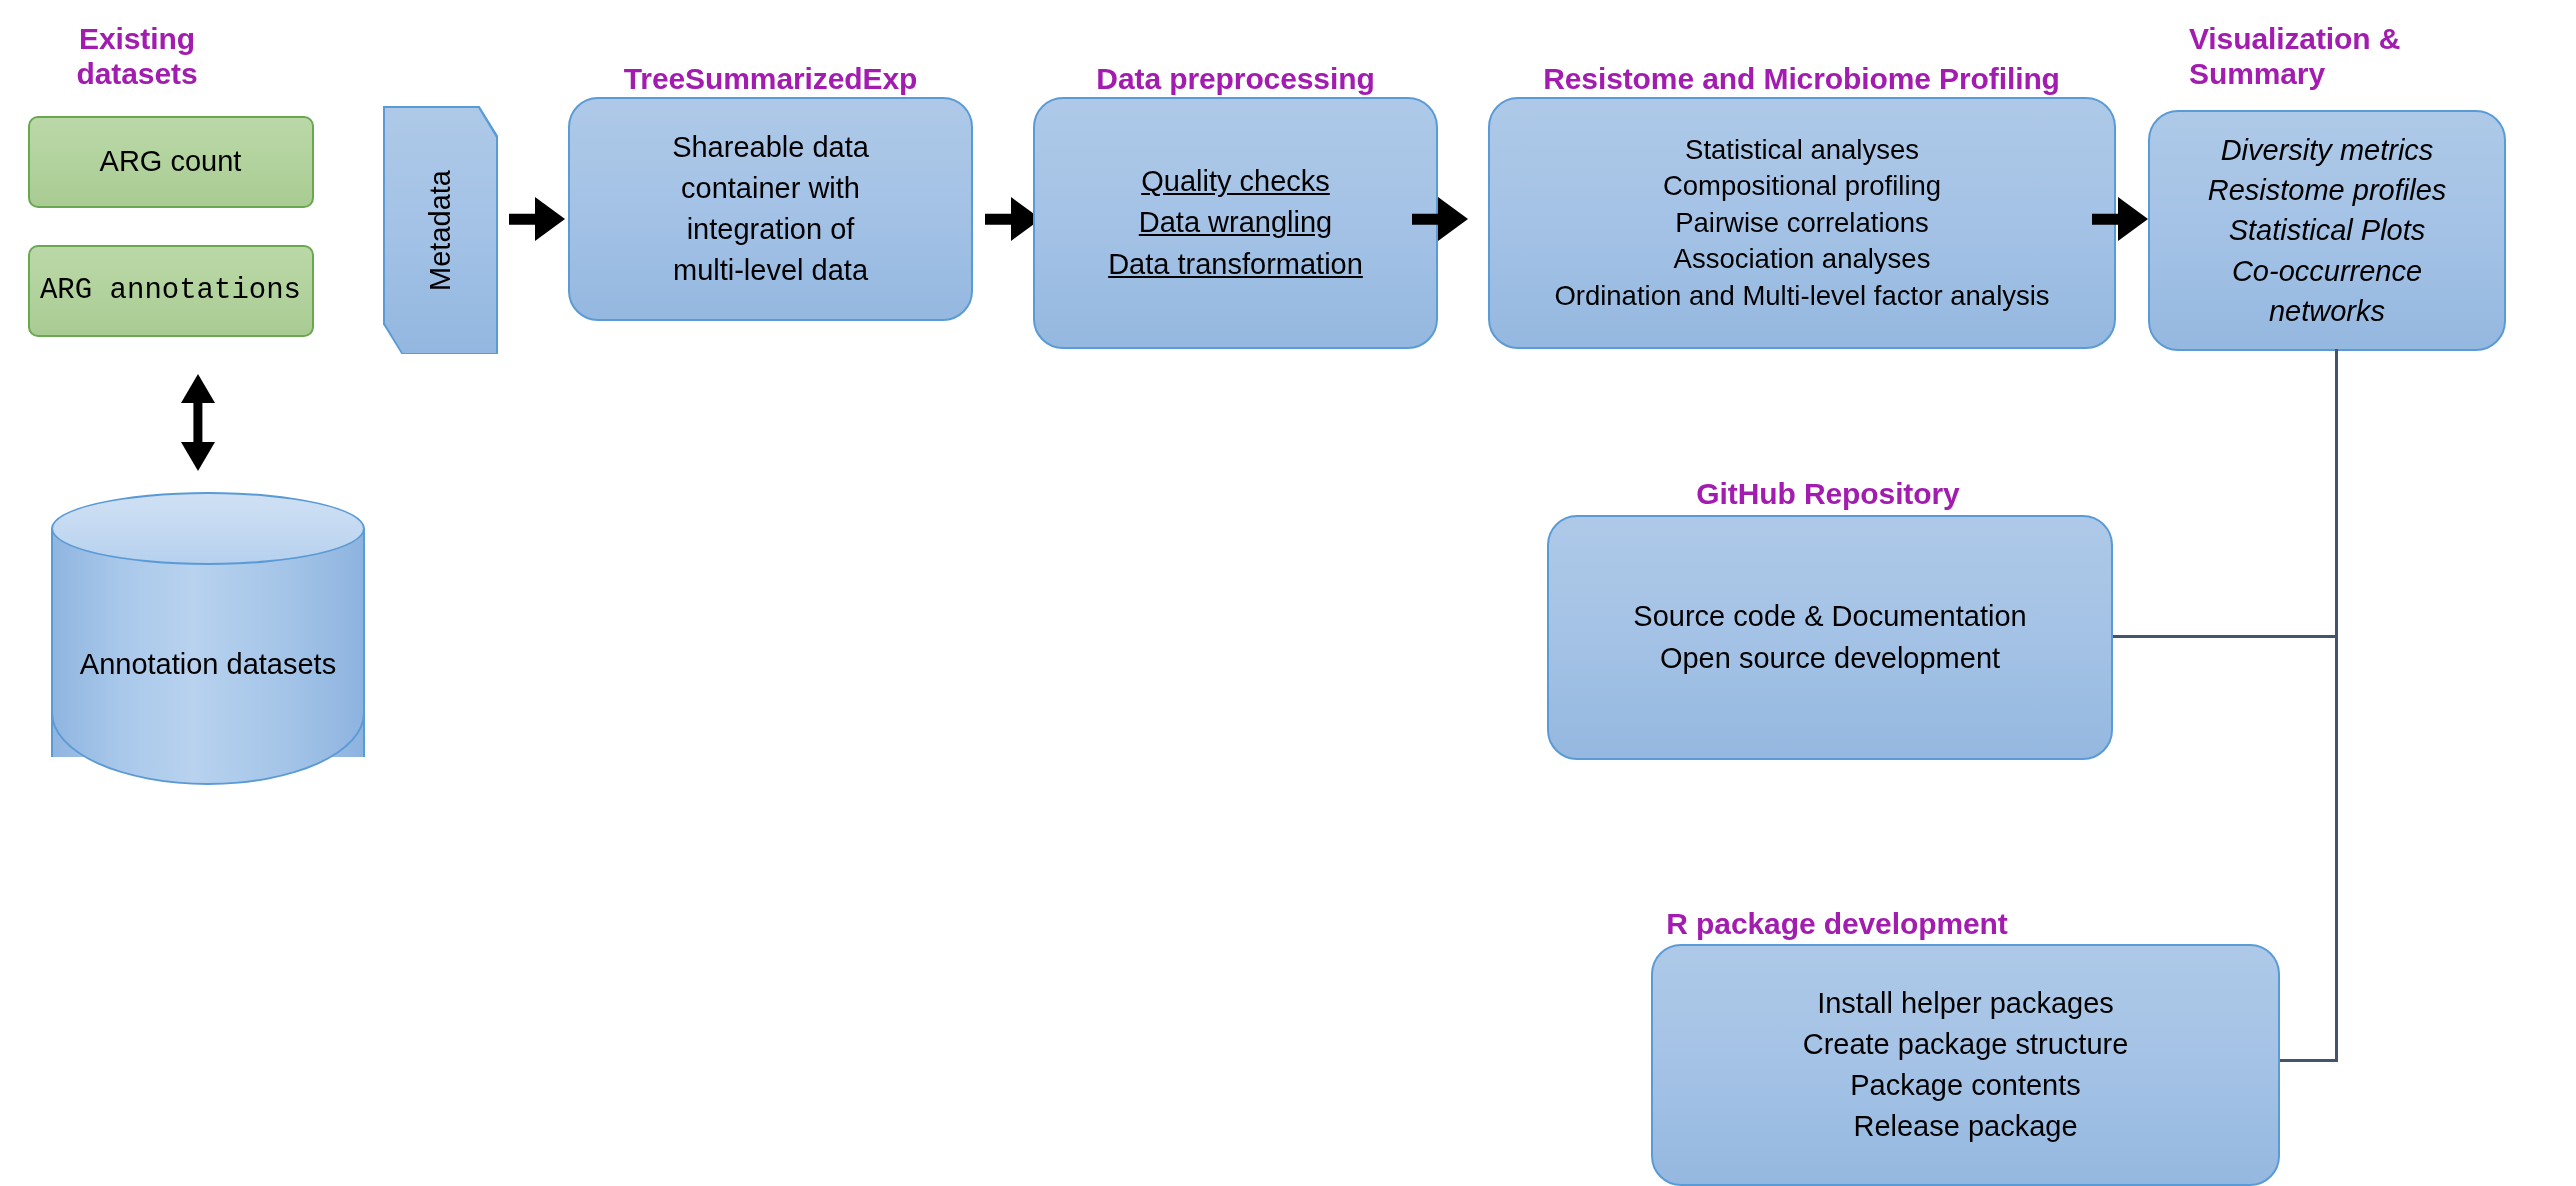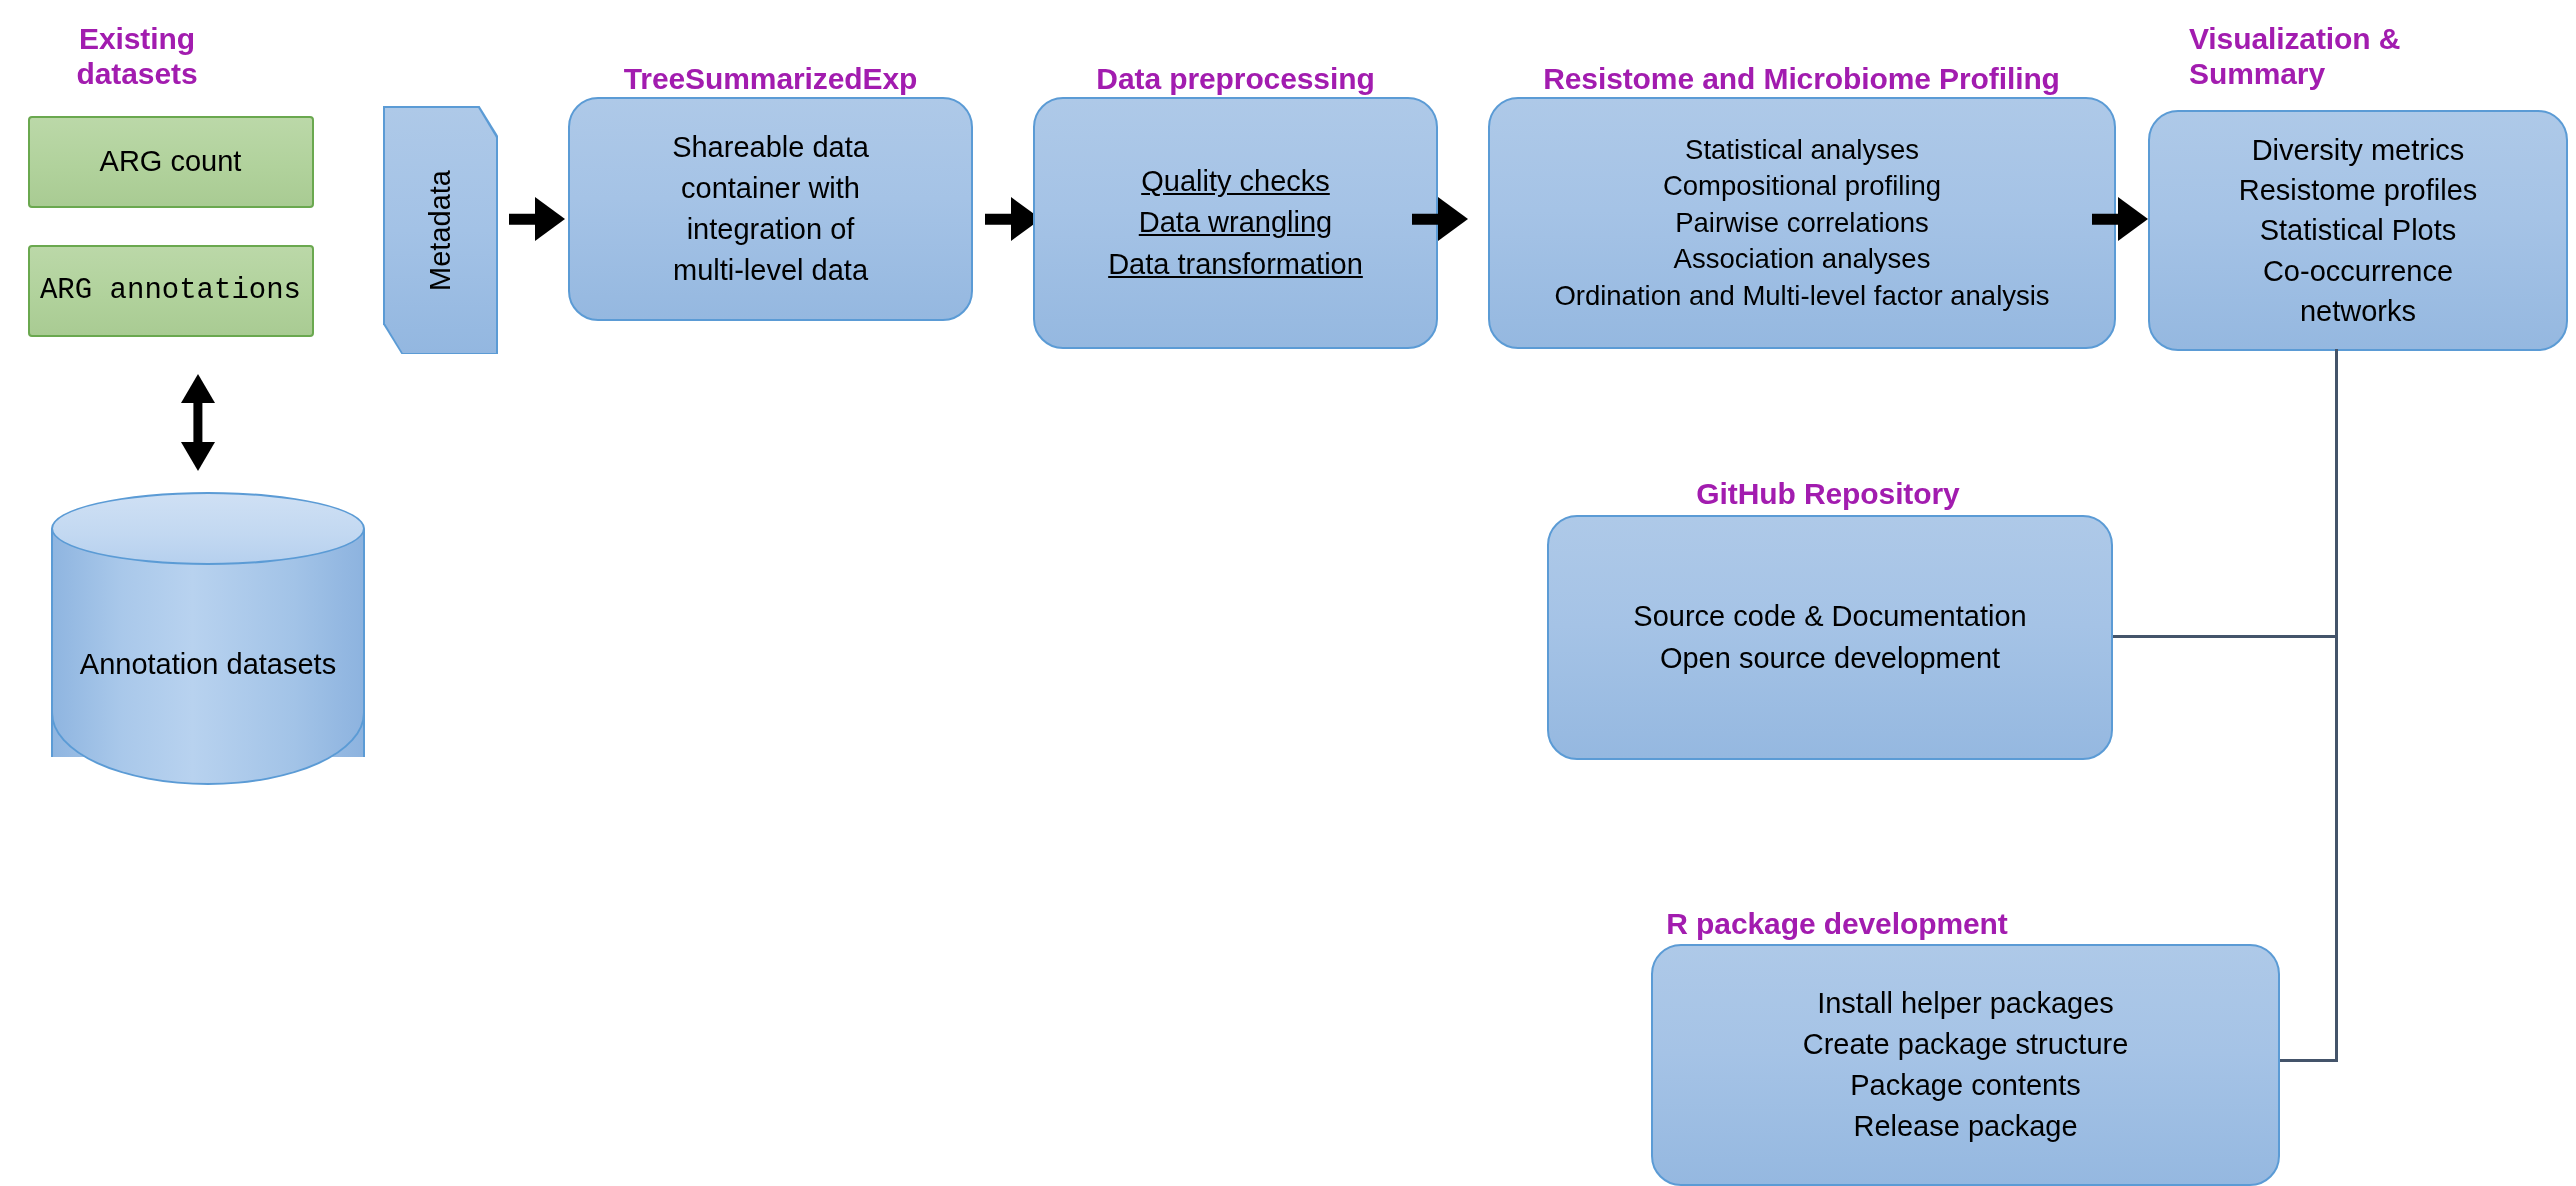--- a/index.html
+++ b/index.html
@@ -40,21 +40,21 @@
     color: #000000;
     font-size: 29px;
     line-height: 1.42;
     border-radius: 30px;
   }
   .node .lines { width: 100%; white-space: pre-line; padding: 0 6.5px; }
 
   .node.green {
     background: linear-gradient(180deg, #bbd8a8 0%, #b1d29c 55%, #a9cb93 100%);
     border: 2px solid #6aa84f;
-    border-radius: 4px;
+    border-radius: 10px;
   }
   .node.blue {
     background: linear-gradient(180deg, #aec9e8 0%, #a5c3e6 45%, #95b8e0 100%);
     border: 2px solid #5b9bd5;
   }
 
   
   .metadata-shape {
     position: absolute;
     background: linear-gradient(180deg, #aec9e8 0%, #a3c2e6 50%, #93b7e0 100%);
@@ -239,21 +239,21 @@
   </div>
 
   <div class="arrow-right" style="left:2092px; top:196px; width:56px; height:46px;">
     <div class="shaft" style="width:31px;"></div>
     <div class="head"></div>
   </div>
 
   <div class="heading left" style="left:2189px; top:21px; width:294px;">Visualization &amp;
 Summary</div>
 
-  <div class="node blue" style="left:2148px; top:110px; width:420px; height:241px;">
+  <div class="node blue" style="left:2148px; top:110px; width:358px; height:241px;font-style:italic;">
     <div class="lines" style="line-height:1.38;">Diversity metrics
 Resistome profiles
 Statistical Plots
 Co-occurrence
 networks</div>
   </div>
 
   <div class="conn-v" style="left:2335px; top:349px; height:713px;"></div>
 
   <div class="conn-h" style="left:2112px; top:635px; width:226px;"></div>

